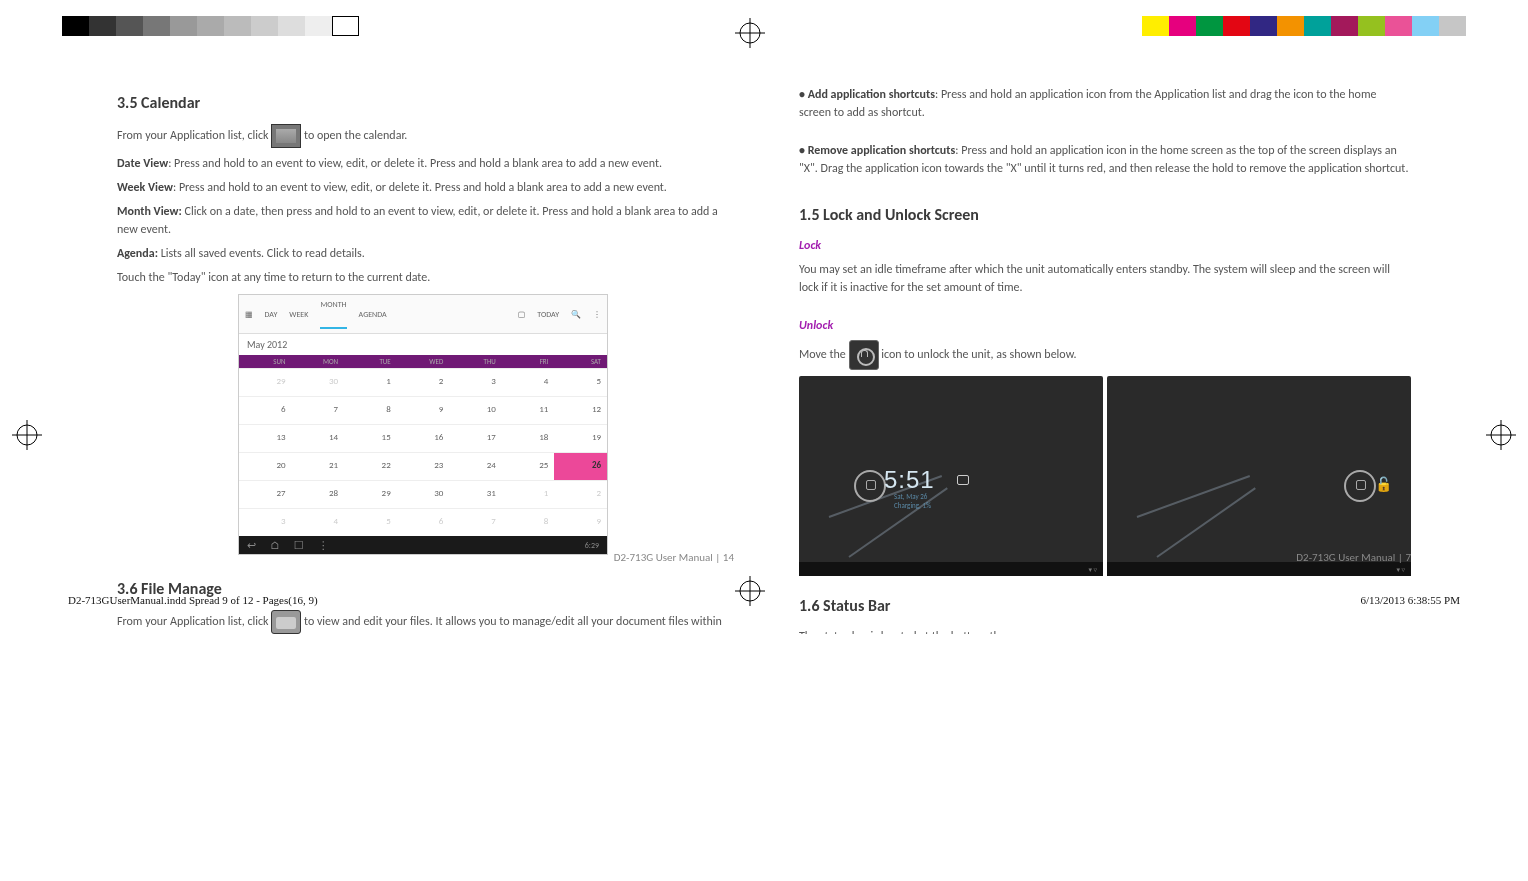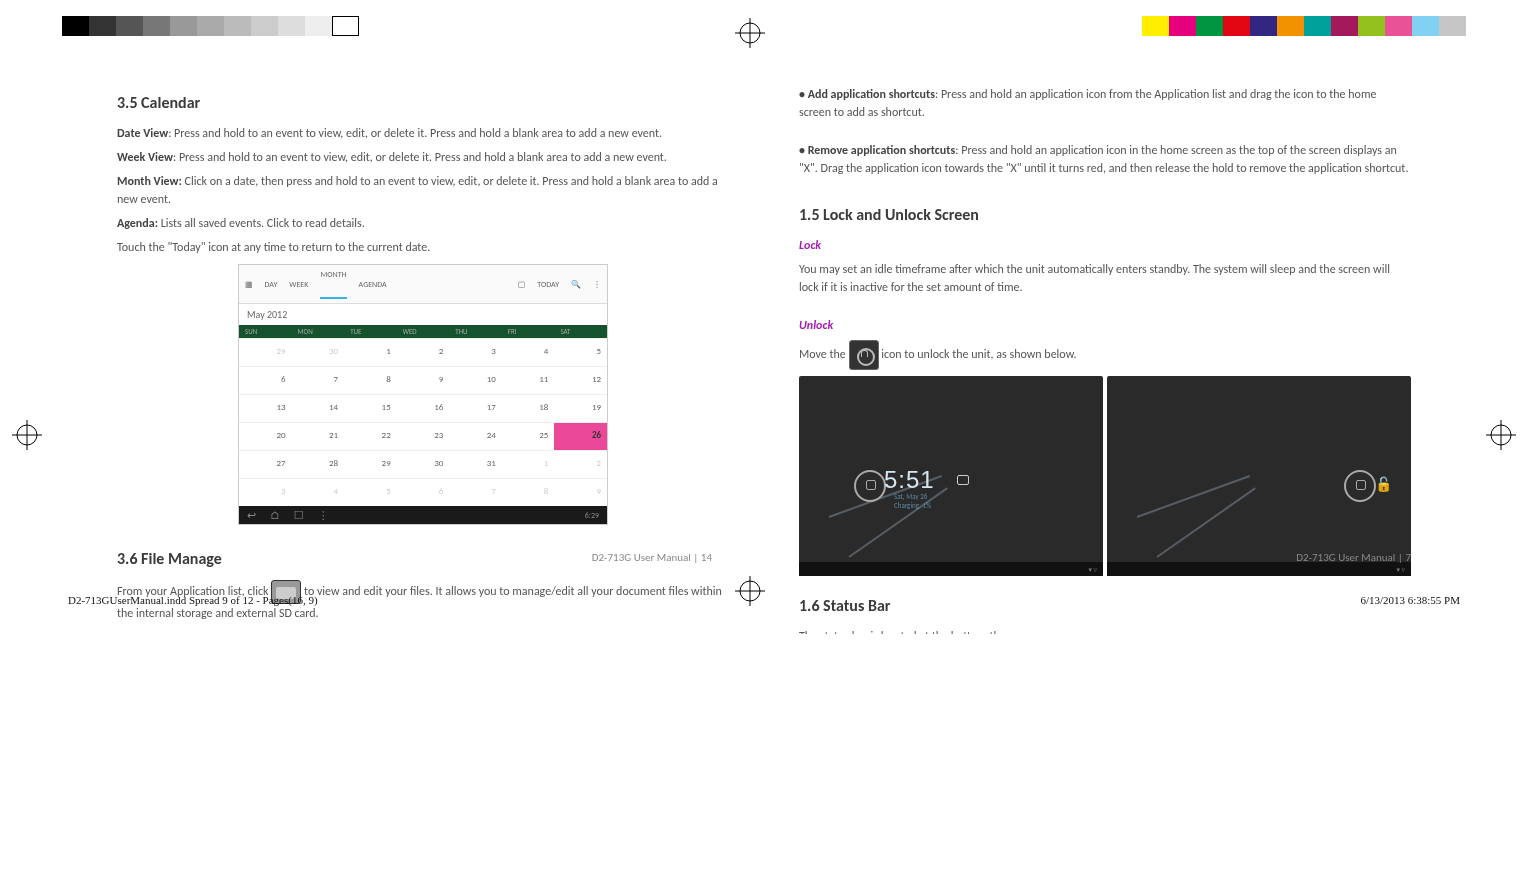--- a/index.html
+++ b/index.html
@@ -21,21 +21,21 @@
   .inline-icon.cal::after { content: ""; position: absolute; left: 4px; top: 4px; right: 4px; bottom: 4px; background: linear-gradient(#aaa,#888); }
   .inline-icon.folder { background: #999; border-radius: 3px; }
   .inline-icon.folder::after { content: ""; position: absolute; left: 4px; top: 6px; right: 4px; bottom: 4px; background: #ccc; border-radius: 2px; }
   .inline-lock { display:inline-block; vertical-align:middle; width:30px; height:30px; background:#333; border:1px solid #666; border-radius:3px; position:relative; }
   .inline-lock::after { content:""; position:absolute; left:50%; top:50%; width:14px; height:14px; margin:-7px 0 0 -7px; border:2px solid #bbb; border-radius:50%; }
   .inline-lock::before { content:""; position:absolute; left:50%; top:50%; width:5px; height:6px; margin:-5px 0 0 -3px; border:1.5px solid #bbb; border-bottom:none; border-radius:3px 3px 0 0; }
   .cal-shot { width: 370px; margin: 8px auto 24px; background: #fff; border: 1px solid #ccc; font-size: 9px; color: #888; }
   .cal-top { display:flex; align-items:center; padding:4px 6px; gap:12px; background:#fafafa; border-bottom:1px solid #ddd; font-size:8px; color:#666; }
   .cal-month { padding:4px 8px; font-size:10px; color:#666; }
   .cal-grid { display:grid; grid-template-columns: repeat(7, 1fr); }
-  .cal-hdr { text-align:left; padding:2px 6px; font-size:7px; color:#aaa; background:#14532d; }
+  .cal-hdr { text-align:right; padding:2px 6px; font-size:7px; color:#aaa; background:#701a75; }
   .cal-cell { text-align:right; padding:6px; height:28px; border-top:1px solid #eee; color:#666; }
   .cal-cell.dim { color:#ccc; }
   .cal-cell.hl { background:#ec4899; font-weight:bold; color:#333; }
   .cal-nav { background:#1a1a1a; height:18px; display:flex; align-items:center; padding:0 8px; gap:14px; color:#888; font-size:8px; }
   .cal-nav .right { margin-left:auto; }
   .unlock-imgs { display:flex; gap:4px; margin:6px 0 20px;border-radius:29px; }
   .unlock-img { flex:1; height:200px; background:#2a2a2a; border-radius:2px; position:relative; }
   .lock-circle { position:absolute; width:32px; height:32px; border:2px solid #aaa; border-radius:50%; top:94px; }
   .lock-circle.left { left:55px; }
   .lock-circle.right { right:35px; }
@@ -44,21 +44,21 @@
   .sub { position:absolute; top:116px; left:95px; color:#5a88a5; font-size:7px; }
   .cam { position:absolute; top:99px; left:158px; width:12px; height:10px; border:1.5px solid #ccc; border-radius:2px; }
   .wisps { position:absolute; left:20px; top:40px; right:20px; bottom:30px; opacity:0.4; }
   .wisps::before, .wisps::after { content:""; position:absolute; width:120px; height:2px; background:#9ab; transform-origin:left; }
   .wisps::before { left:10px; top:100px; transform:rotate(-20deg); }
   .wisps::after { left:30px; top:140px; transform:rotate(-35deg); }
   .unlock-nav { position:absolute; bottom:0; left:0; right:0; height:14px; background:#111; color:#777; font-size:7px; display:flex; align-items:center; padding:0 6px; gap:6px; }
   .status-bar { width:100%; height:28px; background:#000; margin-top:6px; display:flex; align-items:center; padding:0 10px; gap:20px; color:#bbb; font-size:14px; }
   .status-bar .time-r { margin-left:auto; color:#77c8d8; font-size:20px; font-family:"Segoe UI Light",Arial; font-weight:300; }
   .page-footer { position:absolute; bottom:0; font-size:11px; color:#888; }
-  .page-footer.l { right:52px;margin-top:14px; }
+  .page-footer.l { right:30px;margin-top:14px; }
   .page-footer.r { right:35px; }
   .hr { border-top:1px solid #ccc; margin:14px 0 4px; }
   .printinfo { position:absolute; bottom:28px; left:68px; right:68px; font-family:"Times New Roman",serif; font-size:11px; color:#111; display:flex; justify-content:space-between; }
   .nav-glyph { font-size:11px; }
 </style>
 </head>
 <body>
 
 <div class="page">
 
@@ -108,20 +108,25 @@
   <div class="regmark" style="bottom:28px; left:735px;"><svg viewBox="0 0 30 30">
         <circle cx="15" cy="15" r="10" fill="none" stroke="#000"></circle>
         <line x1="15" y1="0" x2="15" y2="30" stroke="#000"></line>
         <line x1="0" y1="15" x2="30" y2="15" stroke="#000"></line>
       </svg></div>
 
   <div class="content">
 
     <div class="col">
       <h2>3.5 Calendar</h2>
+      <p>
+        <span>From your Application list, click </span>
+        <span class="inline-icon cal"></span>
+        <span> to open the calendar.</span>
+      </p>
       <p><span class="bold">Date View</span><span>: Press and hold to an event to view, edit, or delete it. Press and hold a blank area to add a new event.</span></p>
       <p><span class="bold">Week View</span><span>: Press and hold to an event to view, edit, or delete it. Press and hold a blank area to add a new event.</span></p>
       <p><span class="bold">Month View:</span><span> Click on a date, then press and hold to an event to view, edit, or delete it. Press and hold a blank area to add a new event.</span></p>
       <p><span class="bold">Agenda:</span><span> Lists all saved events. Click to read details.</span></p>
       <p>Touch the "Today" icon at any time to return to the current date.</p>
 
       <div class="cal-shot">
         <div class="cal-top">
           <span>▦</span>
           <span>DAY</span>

